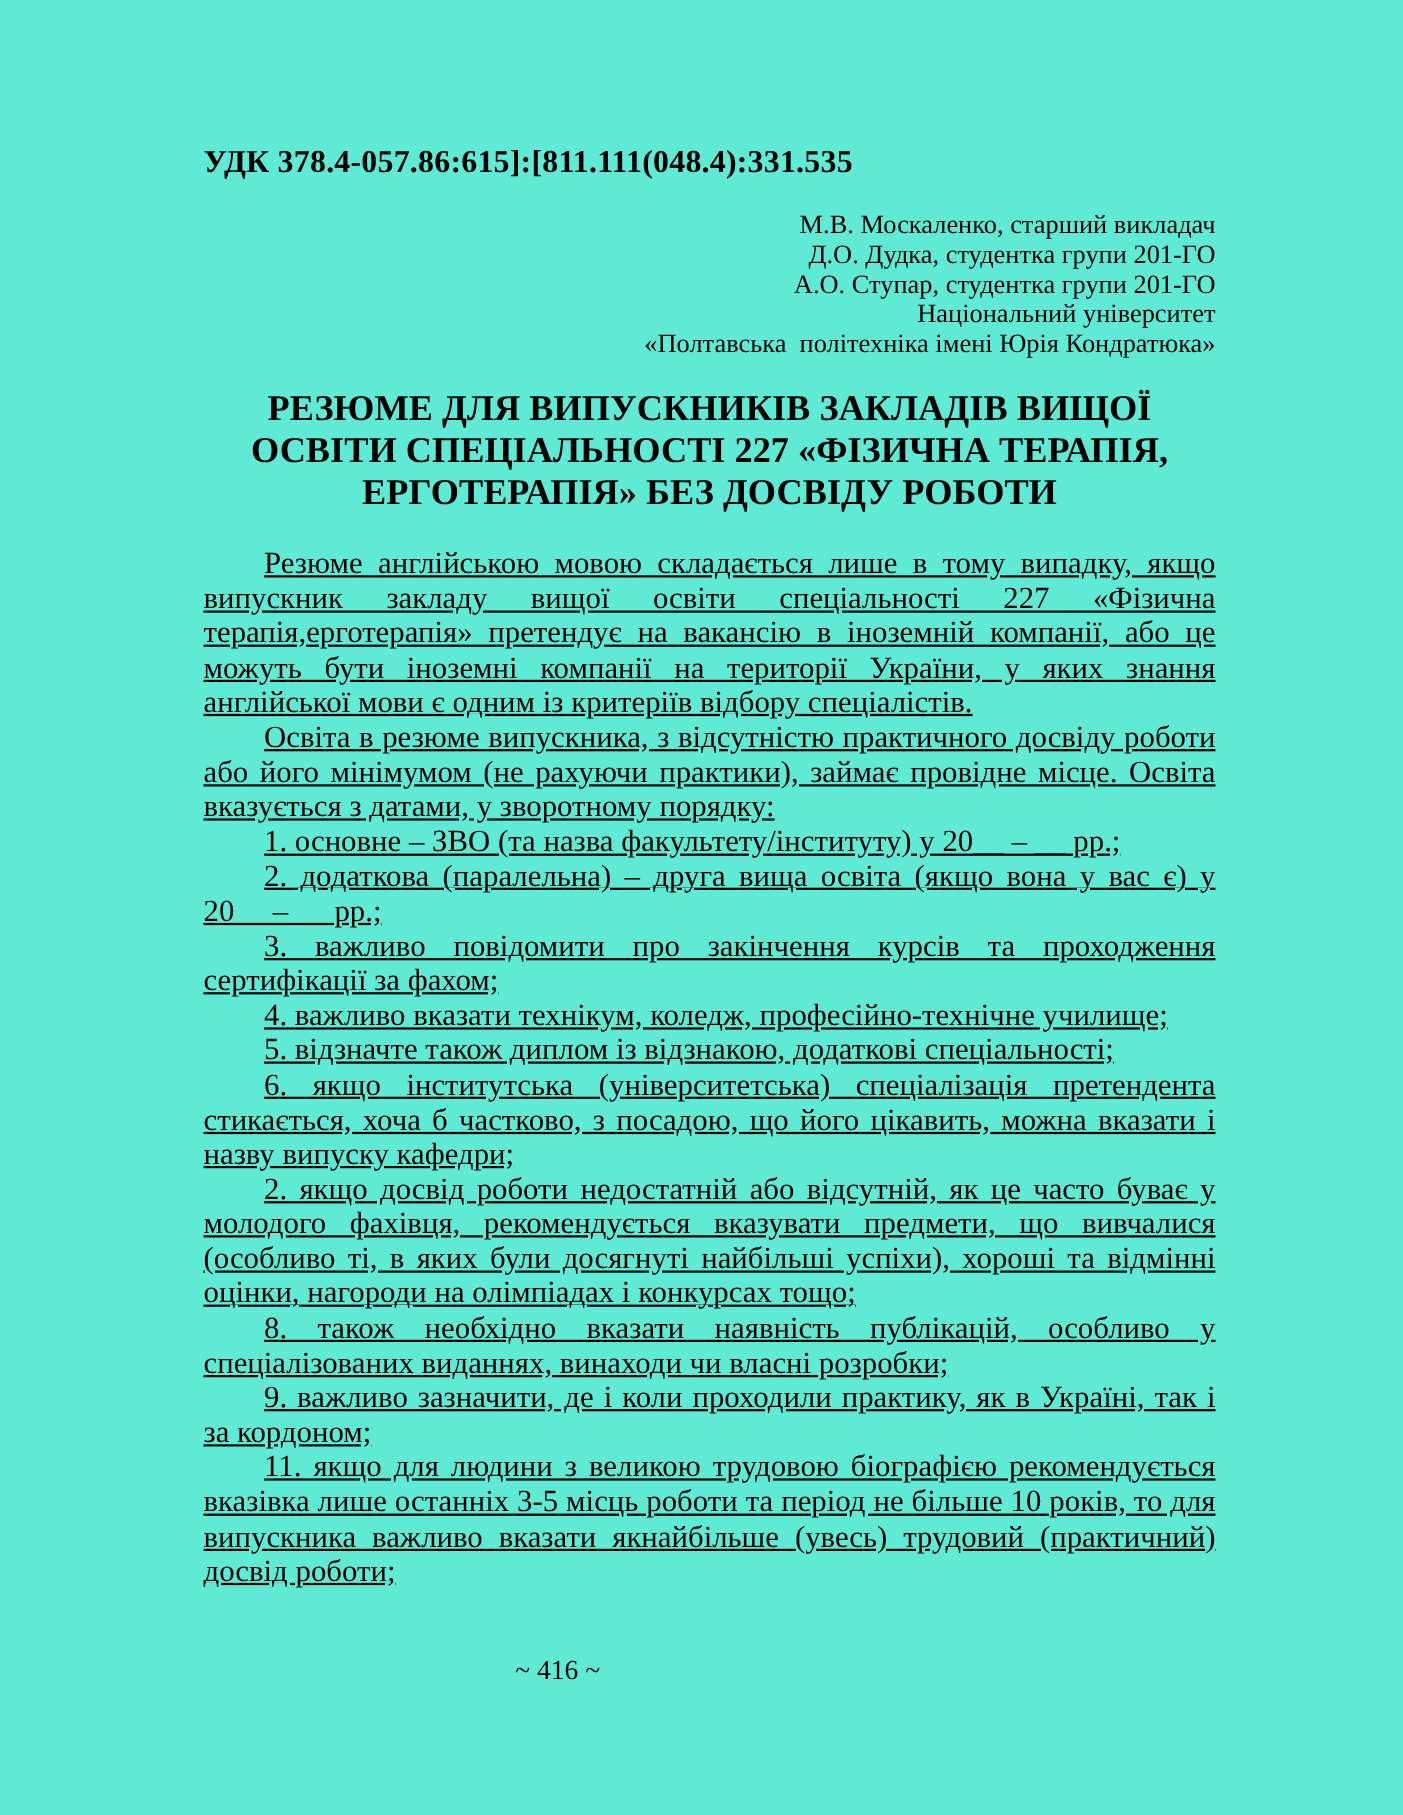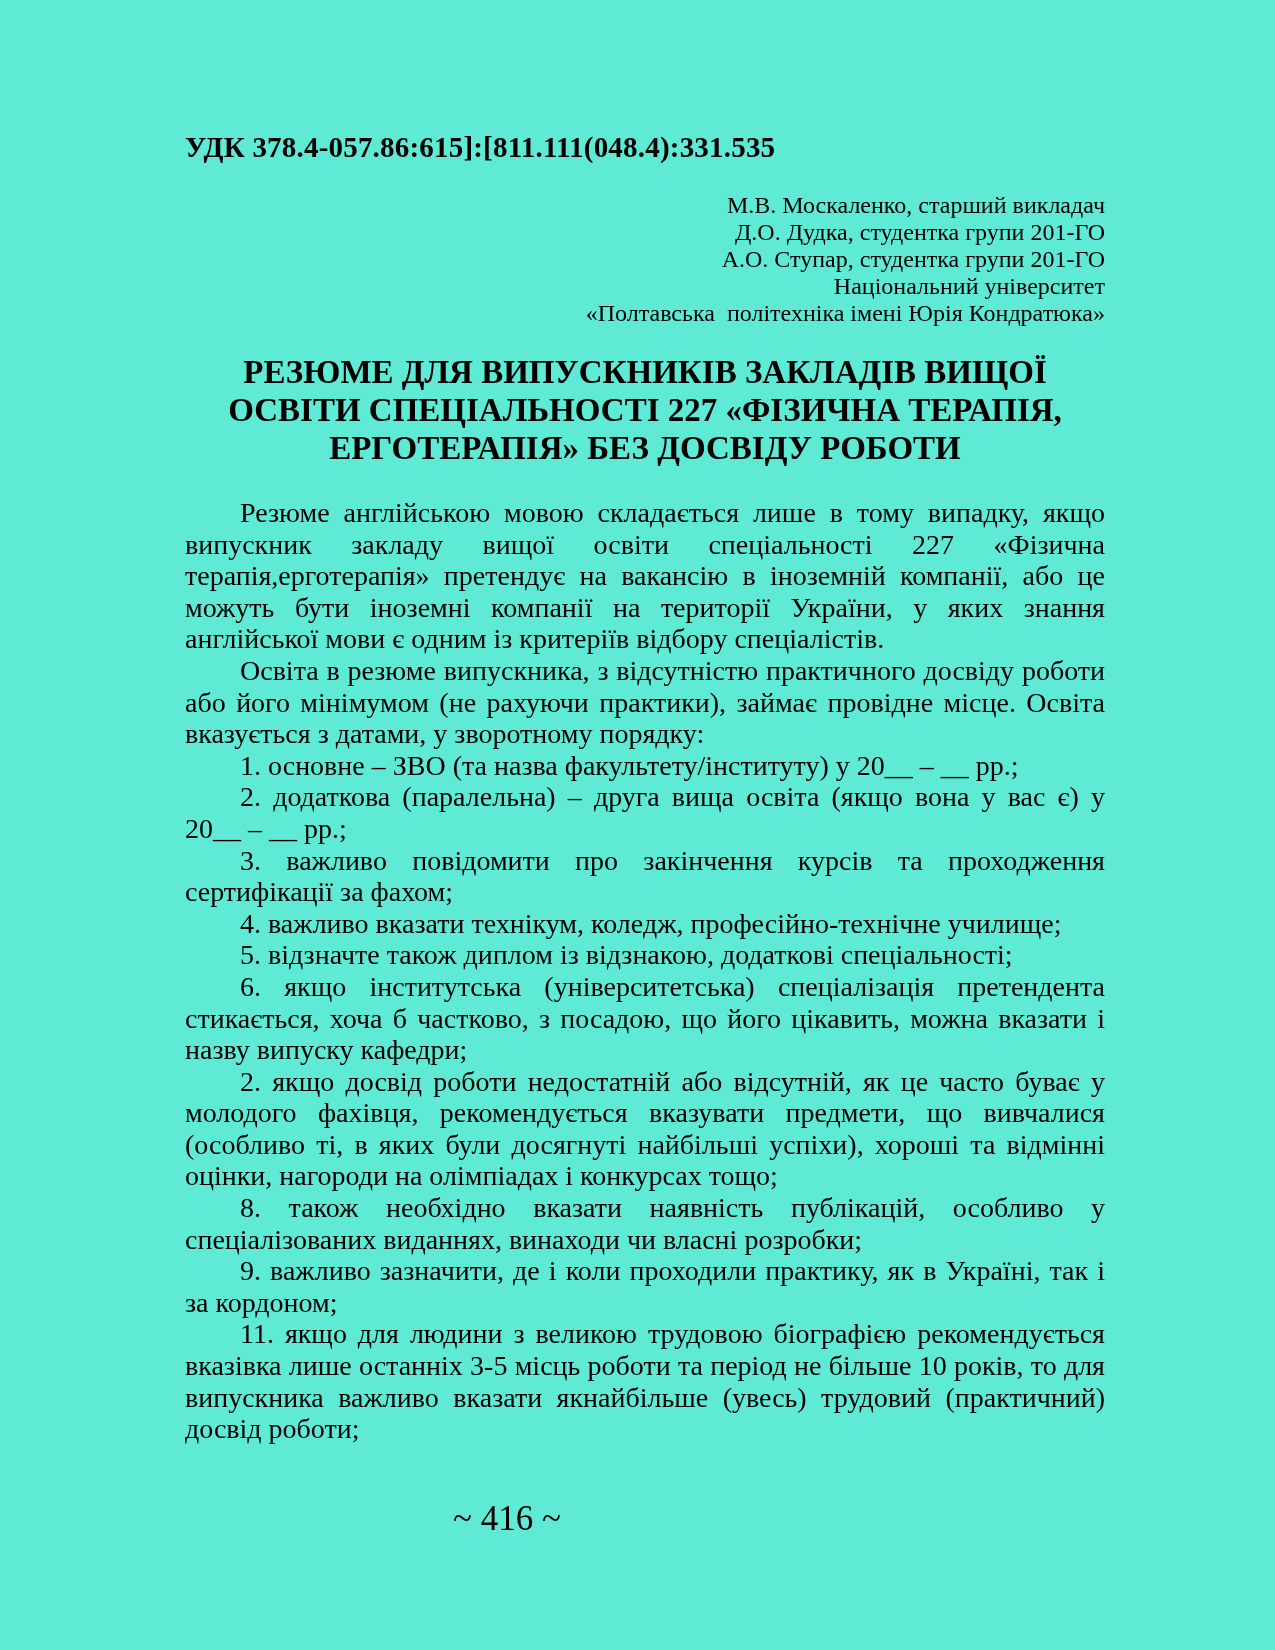--- a/index.html
+++ b/index.html
@@ -43,33 +43,34 @@
     margin-top: 26px;
     text-align: center;
     font-weight: bold;
     font-size: 33px;
     line-height: 38px;
   }
   .body-text {
     margin-top: 30px;
     font-size: 28px;
     line-height: 31.6px;
+    text-decoration: underline;
   }
   .body-text p {
     margin: 0;
     text-indent: 55px;
     text-align: justify;
   }
   .footer {
     position: absolute;
     left: 0;
     width: 1014px;
     top: 1503px;
     text-align: center;
-    font-size: 35px;
+    font-size: 25px;
     line-height: 32px;
   }
 </style>
 </head>
 <body>
 
 <div class="page">
   <div class="content">
 
     <div class="udc">УДК 378.4-057.86:615]:[811.111(048.4):331.535</div>

